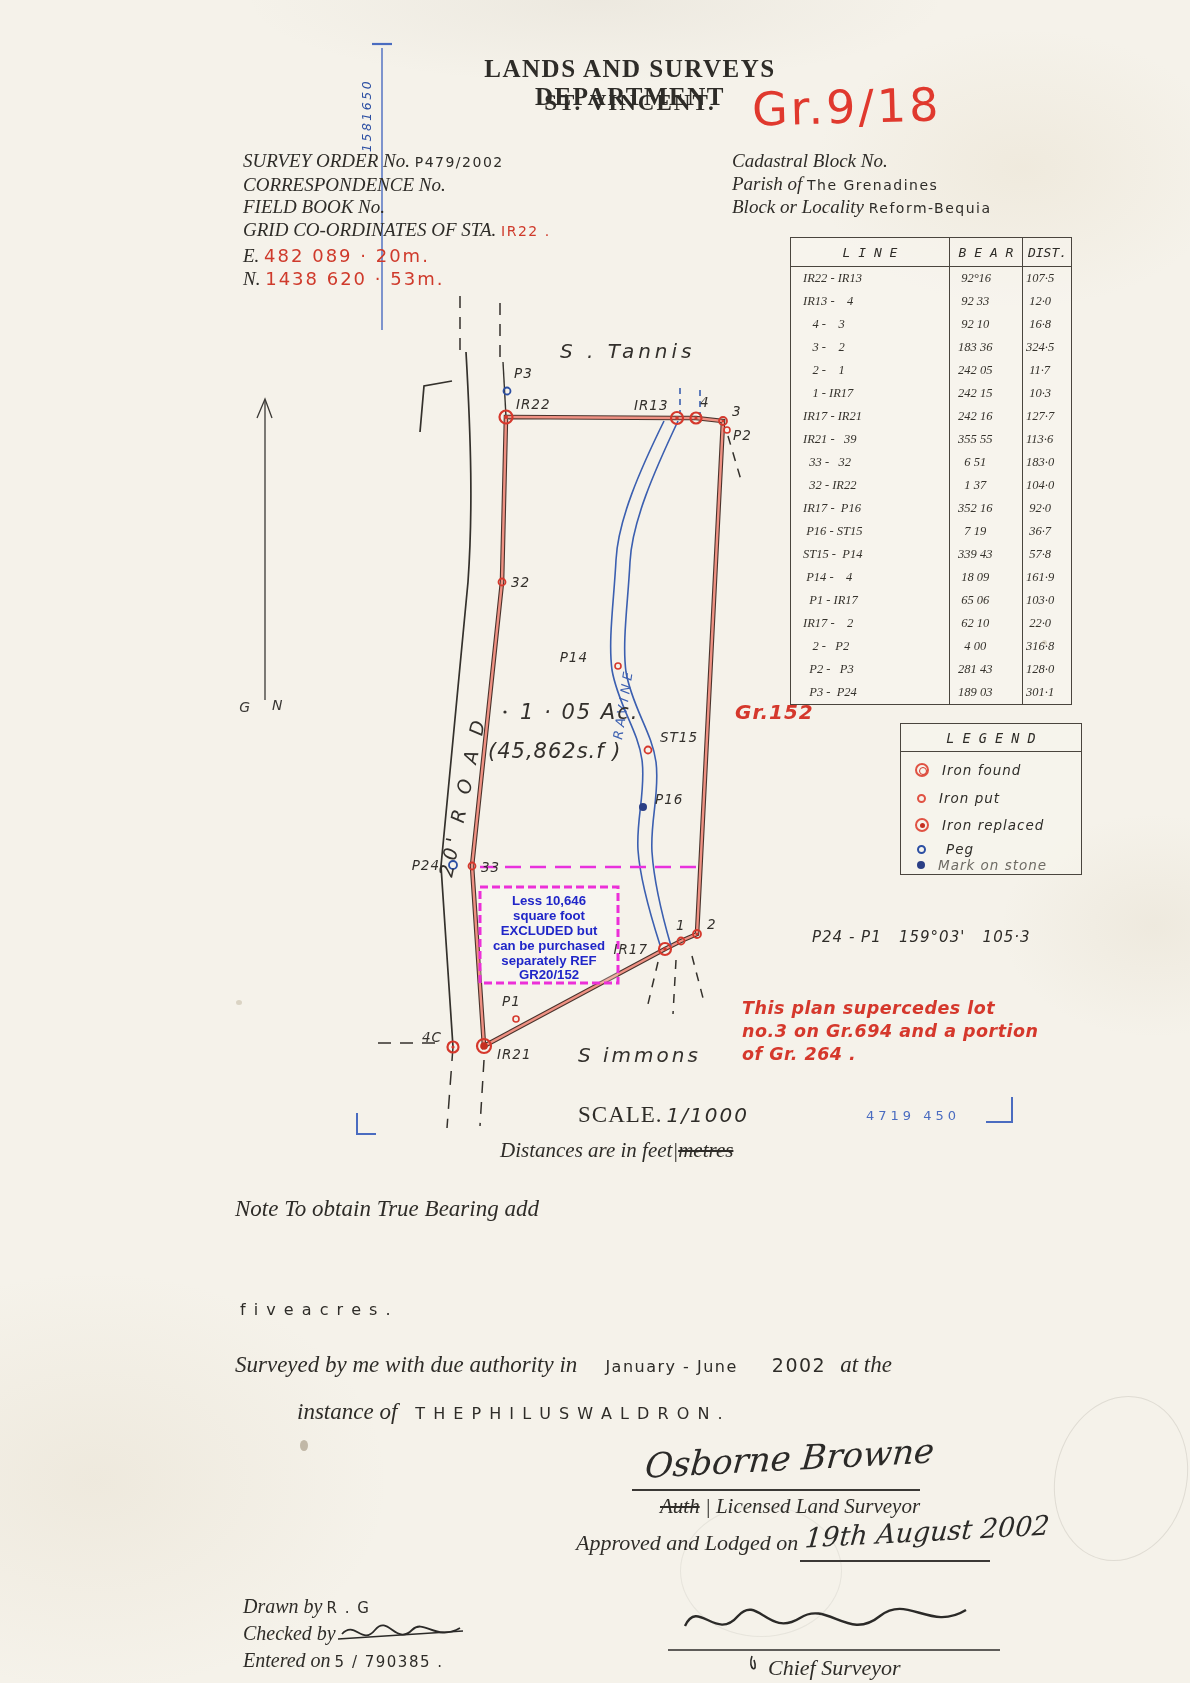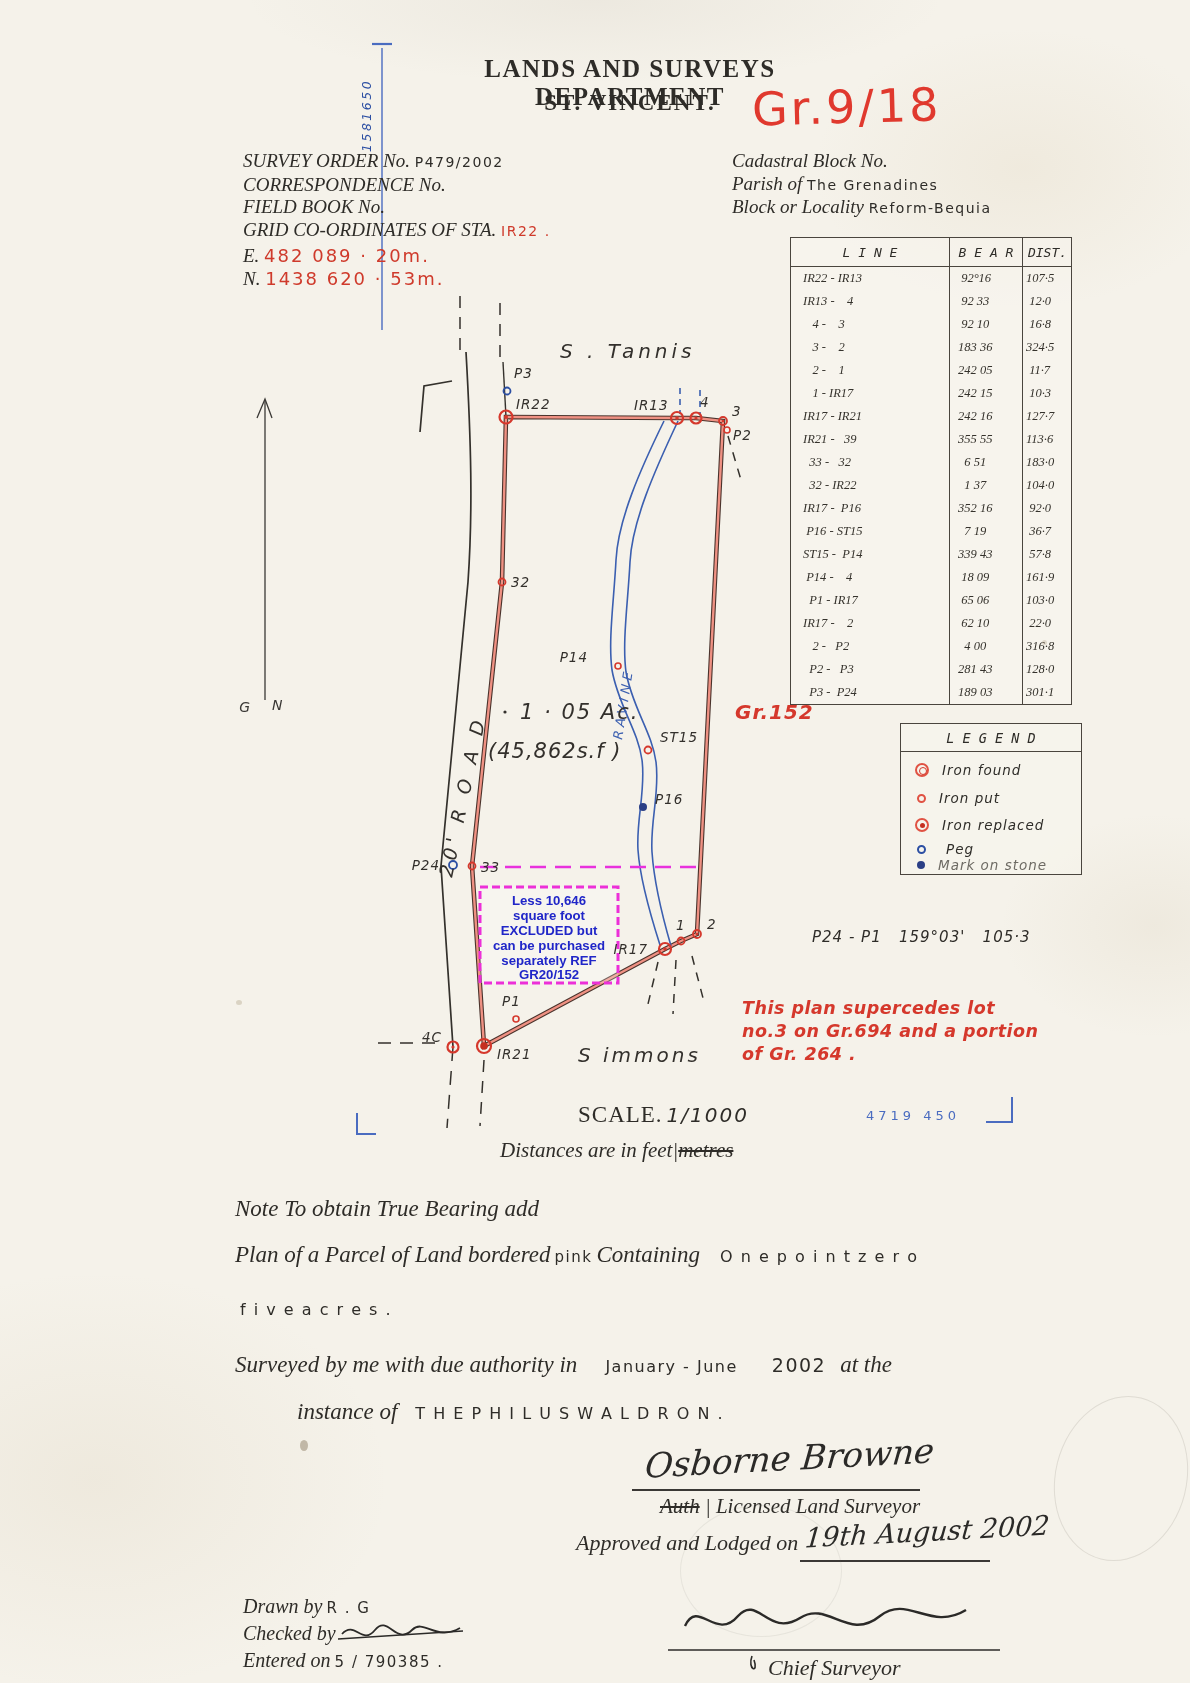--- a/index.html
+++ b/index.html
@@ -387,26 +387,20 @@
   <div class="abs" style="left:578px;top:1102px">
     <span style="font-size:23px;letter-spacing:1px">SCALE.</span>
     <span class="hand-i" style="font-size:20px;letter-spacing:2px">1/1000</span>
   </div>
   <div class="abs serif-i" style="left:500px;top:1138px;font-size:21px">
     <span>Distances are in feet|</span><span class="strike">metres</span>
   </div>
 
   <div class="abs serif-i" style="left:235px;top:1196px;font-size:23px">Note To obtain True Bearing add</div>
 
-  <div class="abs" style="left:235px;top:1242px">
-    <span class="serif-i" style="font-size:23px">Plan of a Parcel of Land bordered</span>
-    <span class="hand" style="font-size:15px">pink</span>
-    <span class="serif-i" style="font-size:23px">Containing</span>
-    <span class="hand" style="font-size:16px;margin-left:16px">O n e     p o i n t     z e r o</span>
-  </div>
   <div class="abs hand" style="left:240px;top:1300px;font-size:16px">f i v e    a c r e s   .</div>
 
   <div class="abs" style="left:235px;top:1352px">
     <span class="serif-i" style="font-size:23px">Surveyed by me with due authority in</span>
     <span class="hand" style="font-size:16px;margin-left:24px">January - June</span>
     <span class="hand" style="font-size:19px;margin-left:30px">2002</span>
     <span class="serif-i" style="font-size:23px;margin-left:10px">at the</span>
   </div>
   <div class="abs" style="left:297px;top:1399px">
     <span class="serif-i" style="font-size:23px">instance of</span>

